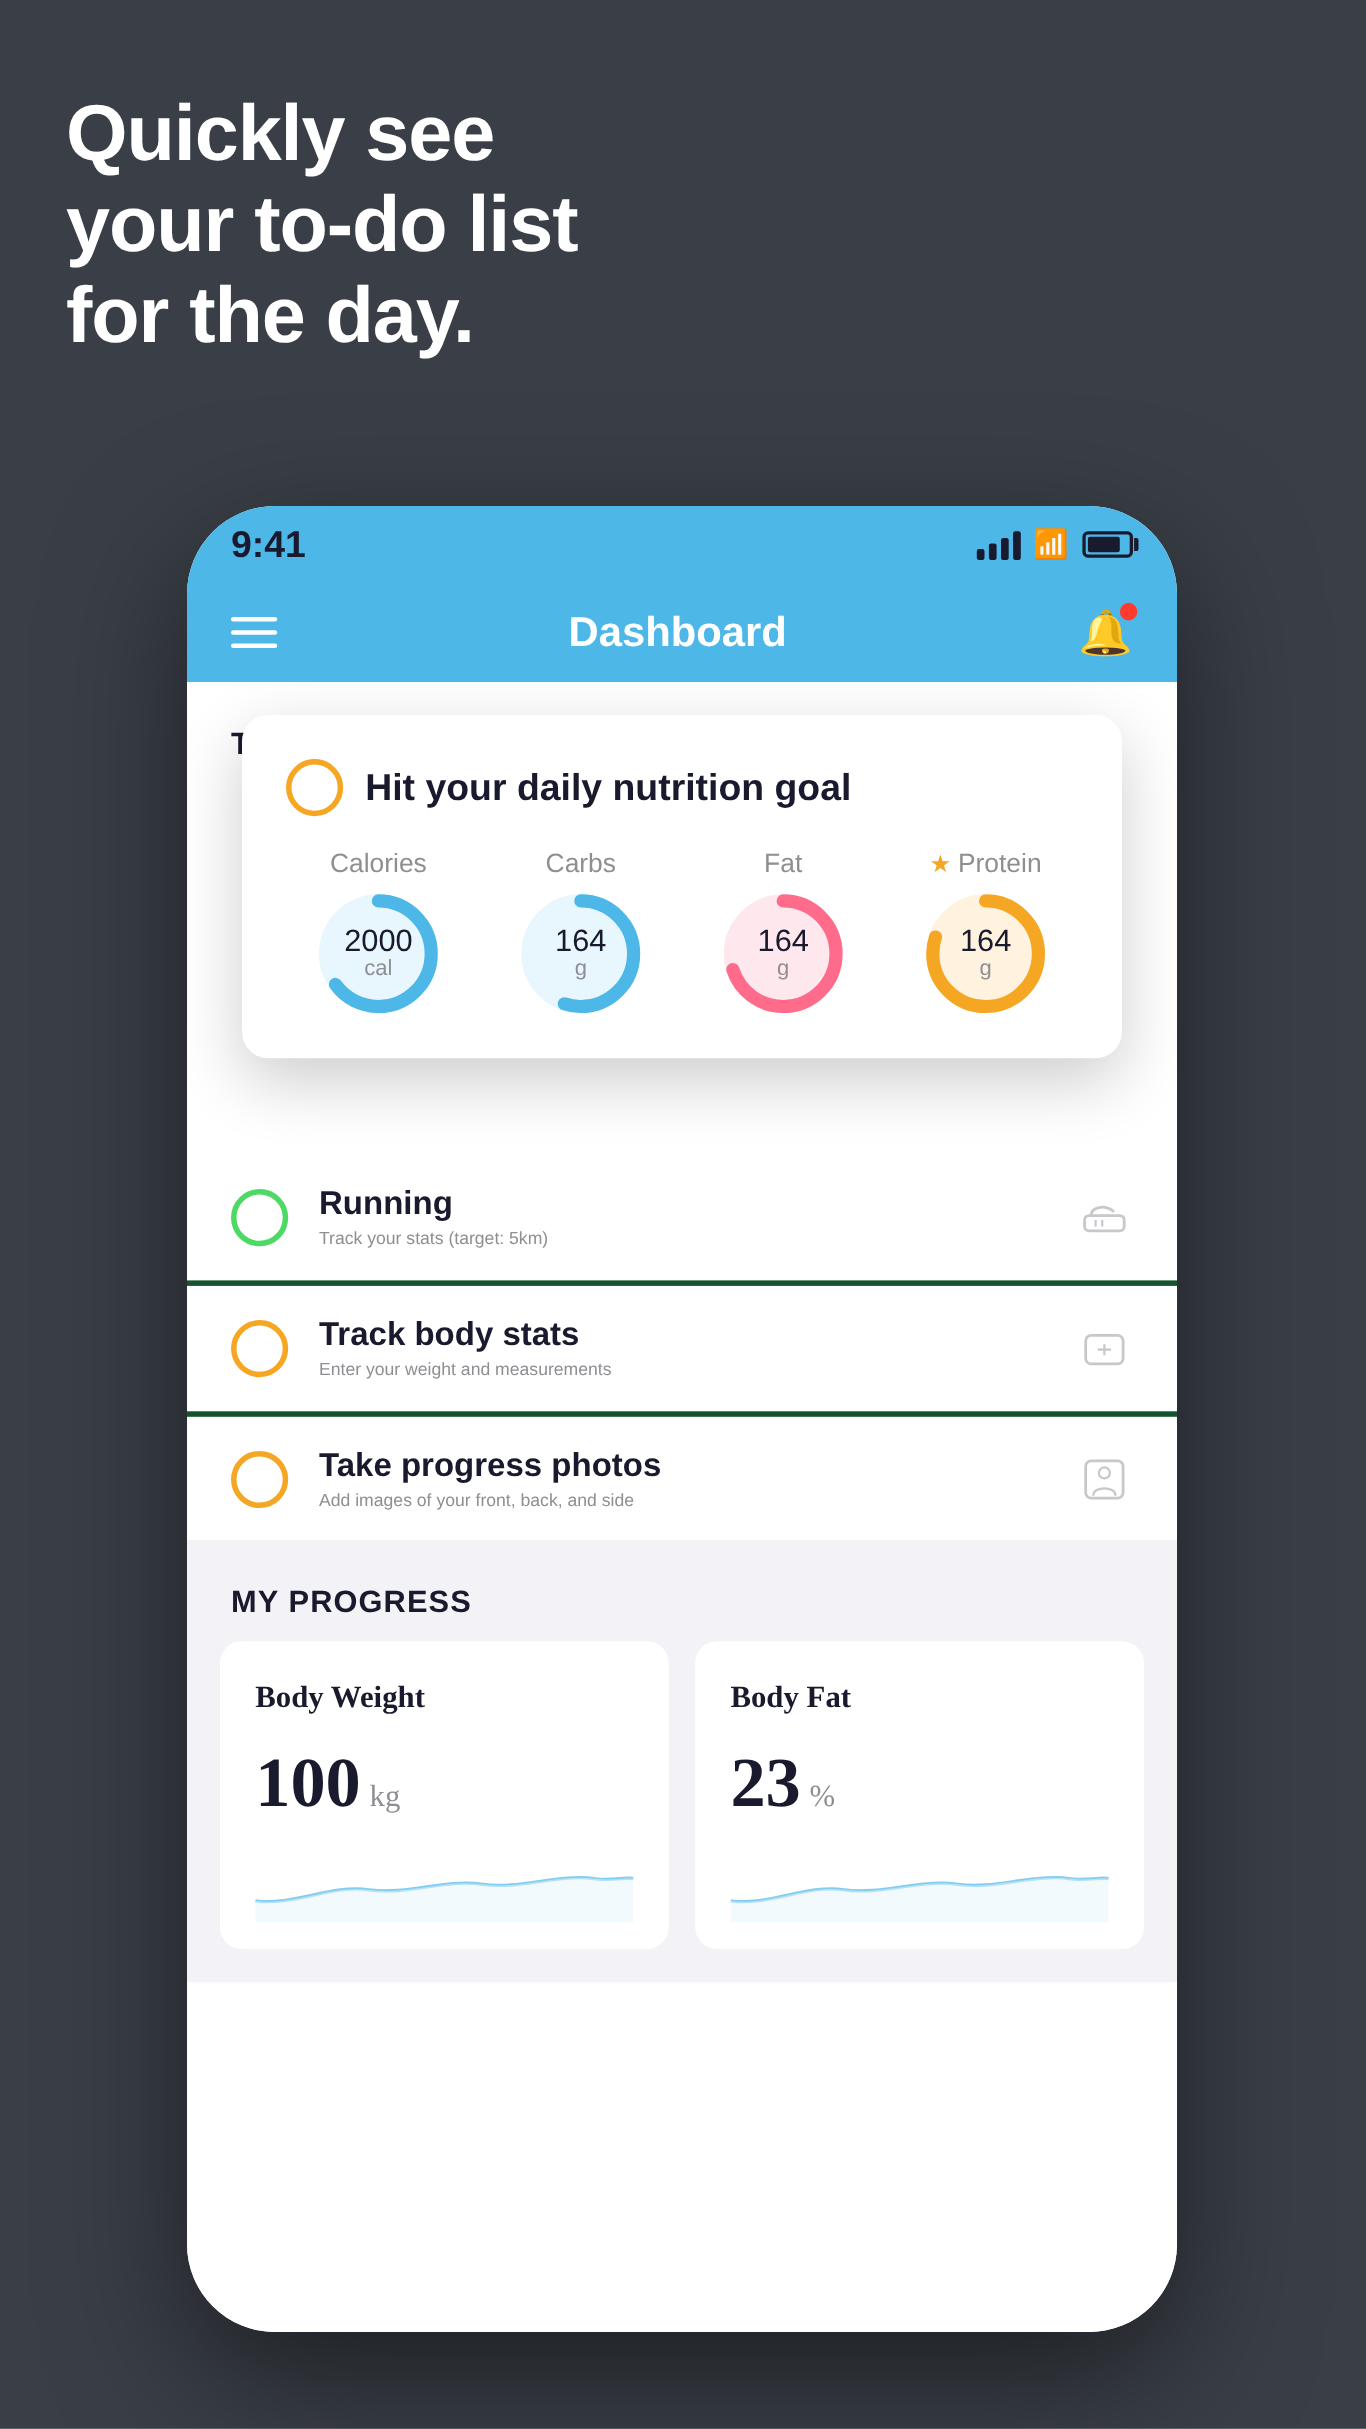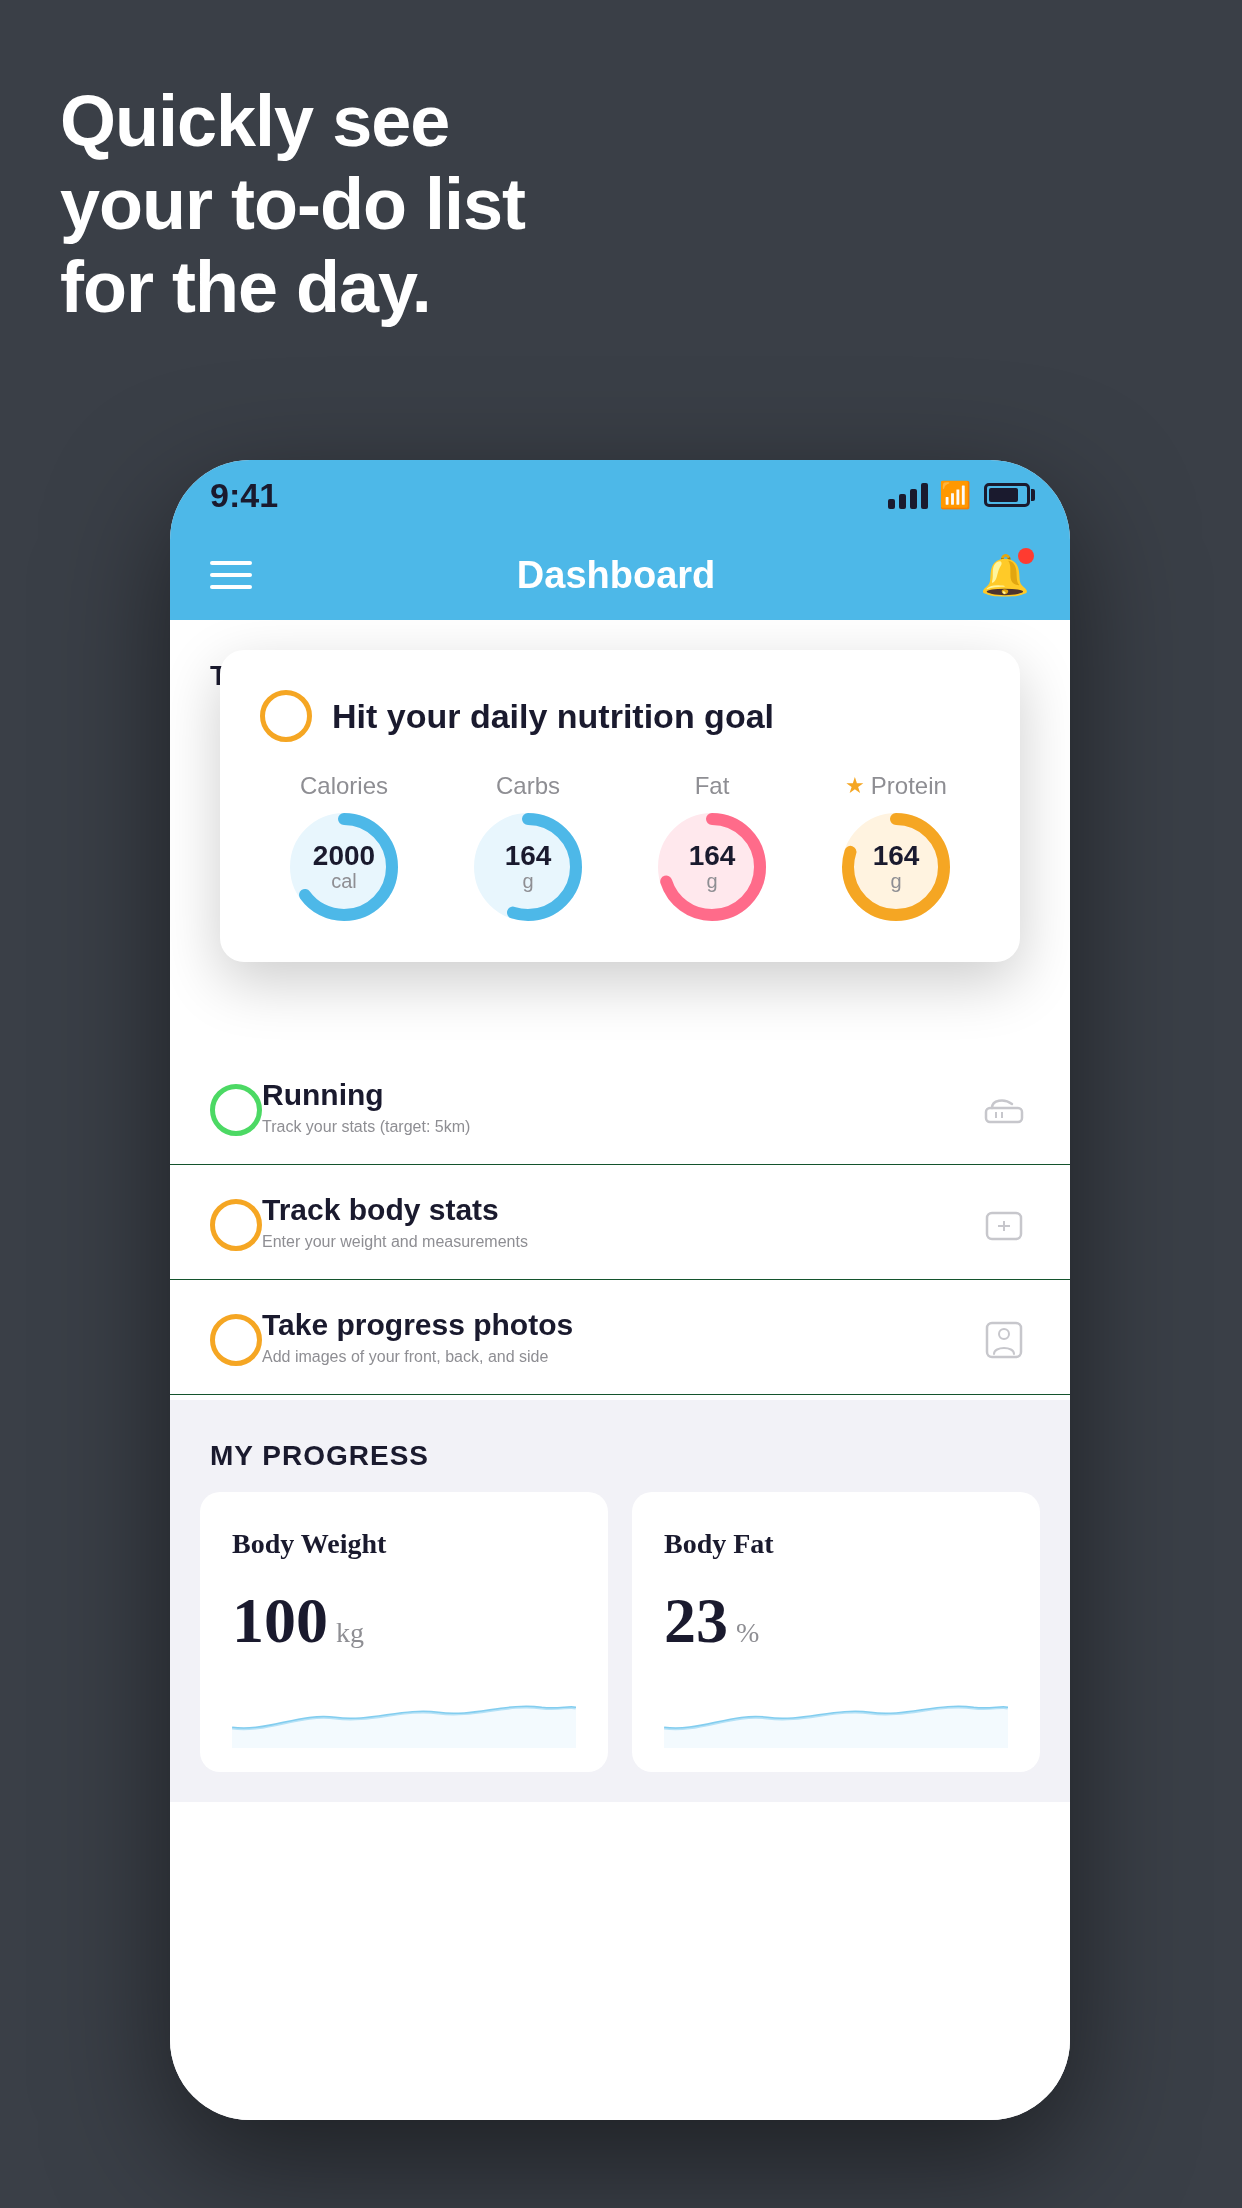--- a/index.html
+++ b/index.html
@@ -227,42 +227,43 @@
     }
     .donut-center {
       position: absolute;
       top: 50%;
       left: 50%;
       transform: translate(-50%, -50%);
       text-align: center;
     }
     .donut-value {
       font-size: 28px;
-      font-weight: 700;
+      font-weight: 400;
       color: #1a1a2e;
       line-height: 1;
     }
     .donut-unit {
       font-size: 20px;
       color: #8e8e93;
     }
 
     
     .todo-list {
       position: absolute;
       top: 430px;
       left: 0;
       right: 0;
       background: white;
     }
     .todo-item {
       display: flex;
-      align-items: flex-end;
+      align-items: center;
       padding: 28px 40px;
-      border-bottom: 1px solid #14532d;
+      border-bottom: 5px solid #14532d;
+      gap: 28px;
     }
     .todo-icon-img {
       margin-left: auto;
       width: 52px;
       height: 52px;
       display: flex;
       align-items: center;
       justify-content: center;
       color: #c7c7cc;
     }

